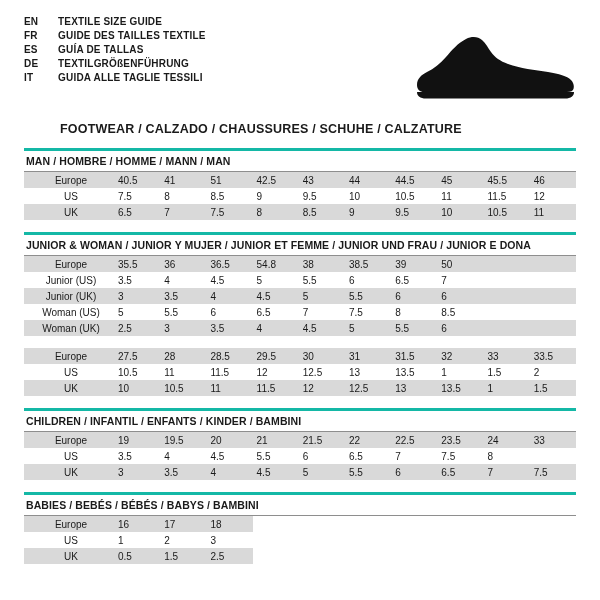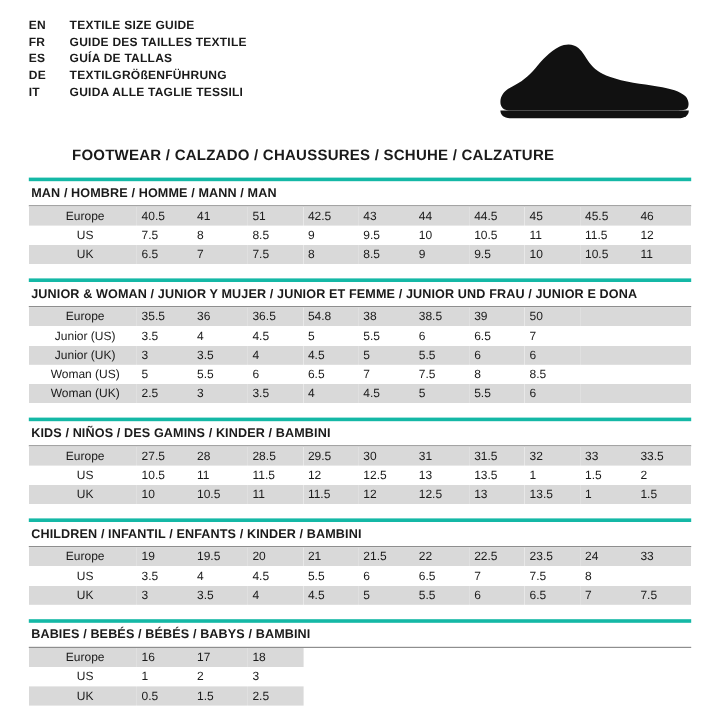--- a/index.html
+++ b/index.html
@@ -258,21 +258,20 @@
           <td class="val"></td>
           <td class="val"></td>
         </tr>
       </tbody>
     </table>
   </div>
 
   <div class="spacer"></div>
 
   <div class="block">
-    <div class="block-head">KIDS / NIÑOS / DES GAMINS / KINDER / BAMBINI</div>
     <table class="sizes">
       <tbody>
         <tr class="shaded">
           <td class="label">Europe</td>
           <td class="val">27.5</td>
           <td class="val">28</td>
           <td class="val">28.5</td>
           <td class="val">29.5</td>
           <td class="val">30</td>
           <td class="val">31</td>

